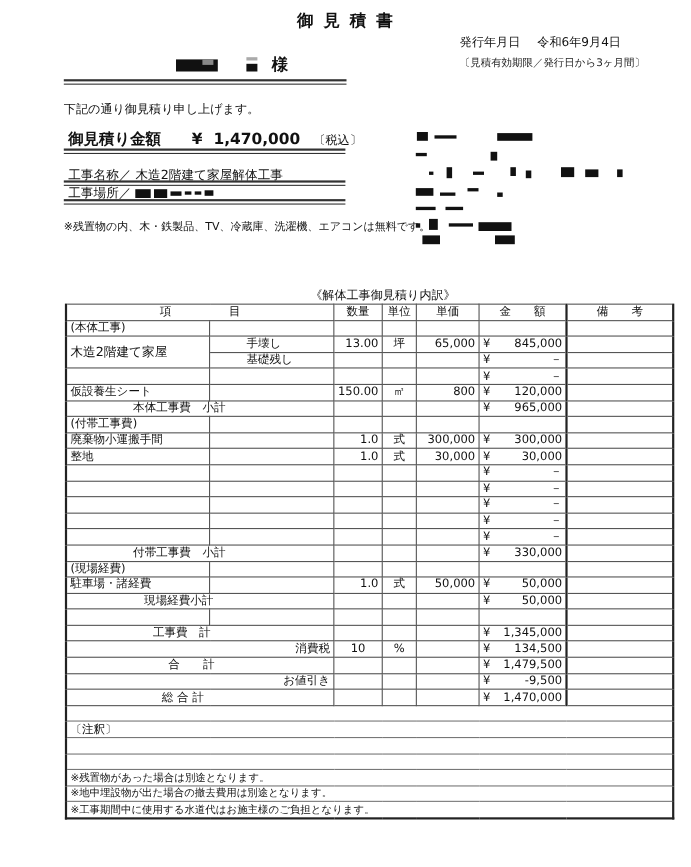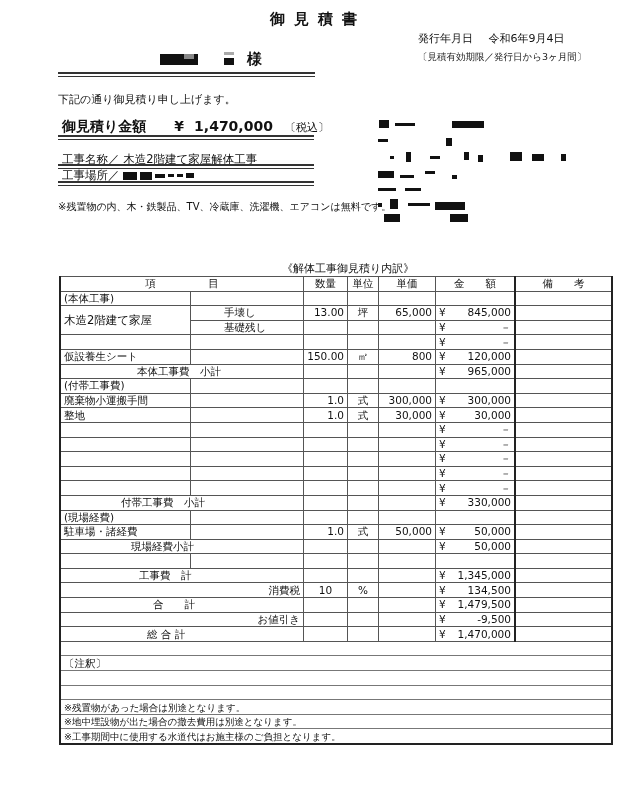--- a/index.html
+++ b/index.html
@@ -190,21 +190,21 @@
     <td class="c5">800</td>
     <td class="c6 bold-right">
           <div class="yen-cell">
             <span>¥</span>
             <span>120,000</span>
           </div>
         </td>
     <td class="c7 bold-right"></td>
   </tr>
   <tr class="thick-bottom">
-    <td colspan="2" class="bold-left" style="padding-left:76px">本体工事費　小計</td>
+    <td colspan="2" class="bold-left" style="padding-left:60px">本体工事費　小計</td>
     <td class="c3"></td>
         <td class="c4"></td>
         <td class="c5"></td>
     <td class="c6 bold-right">
           <div class="yen-cell">
             <span>¥</span>
             <span>965,000</span>
           </div>
         </td>
     <td class="c7 bold-right"></td>

